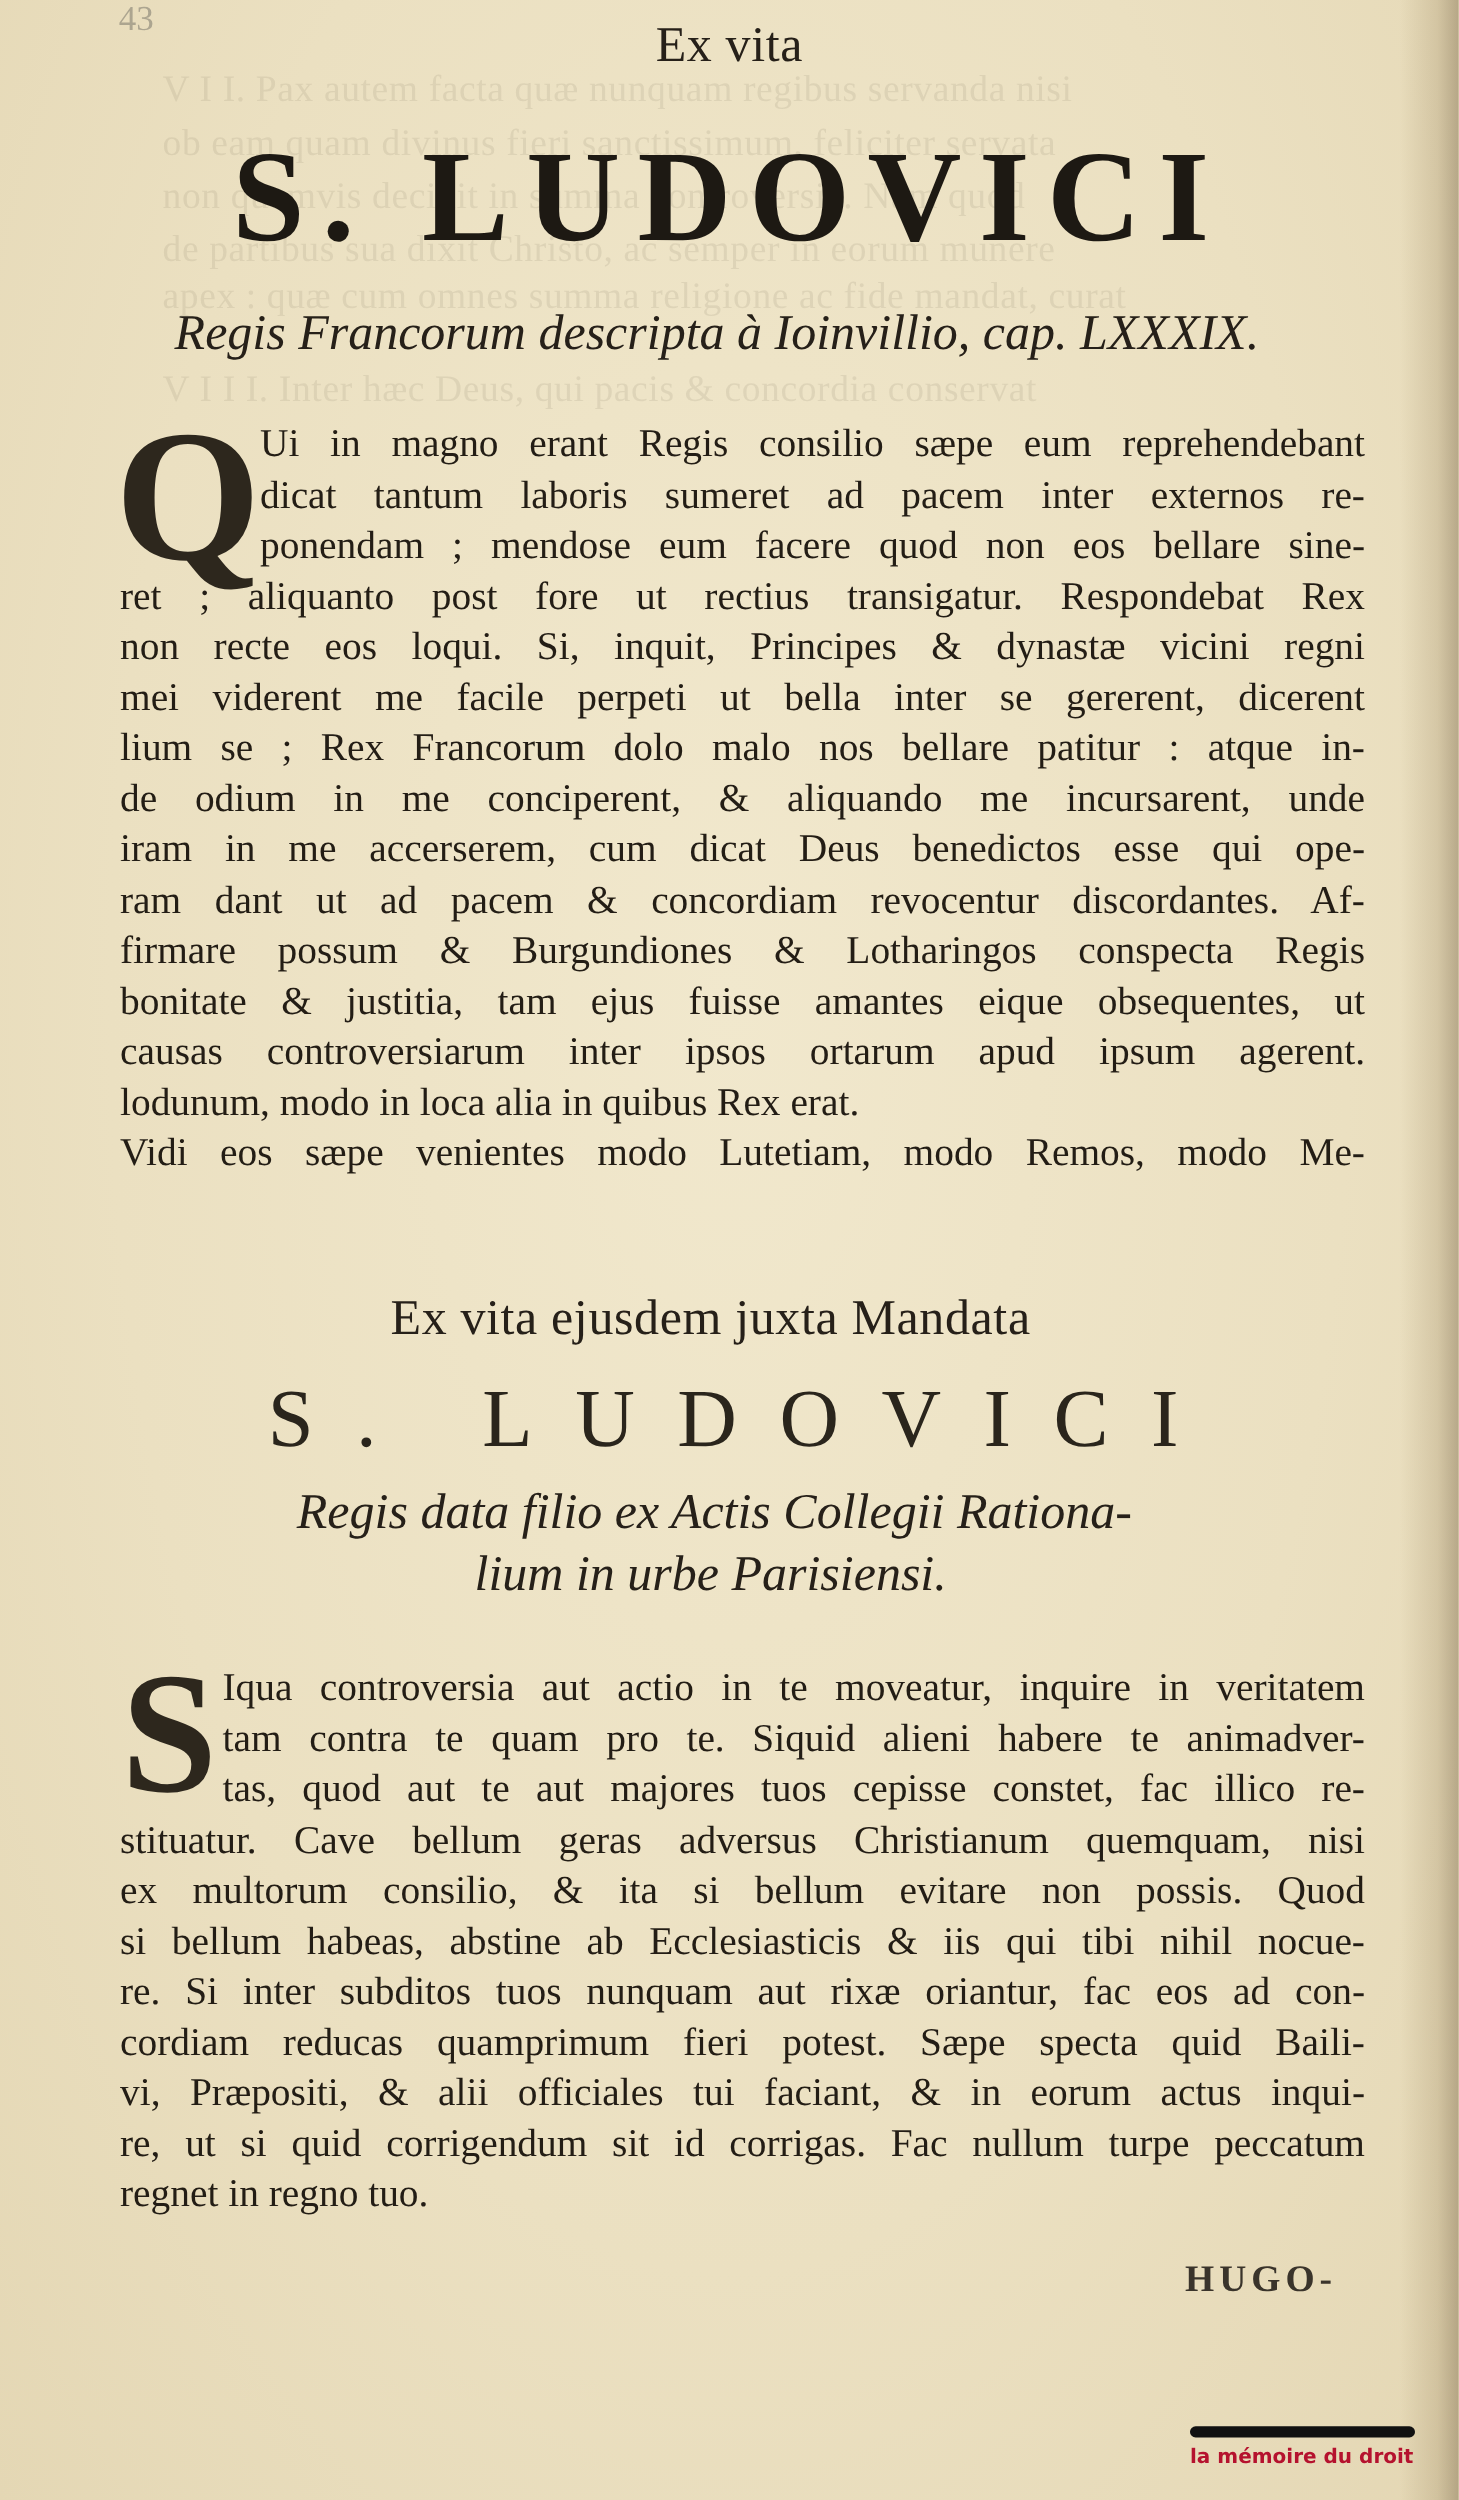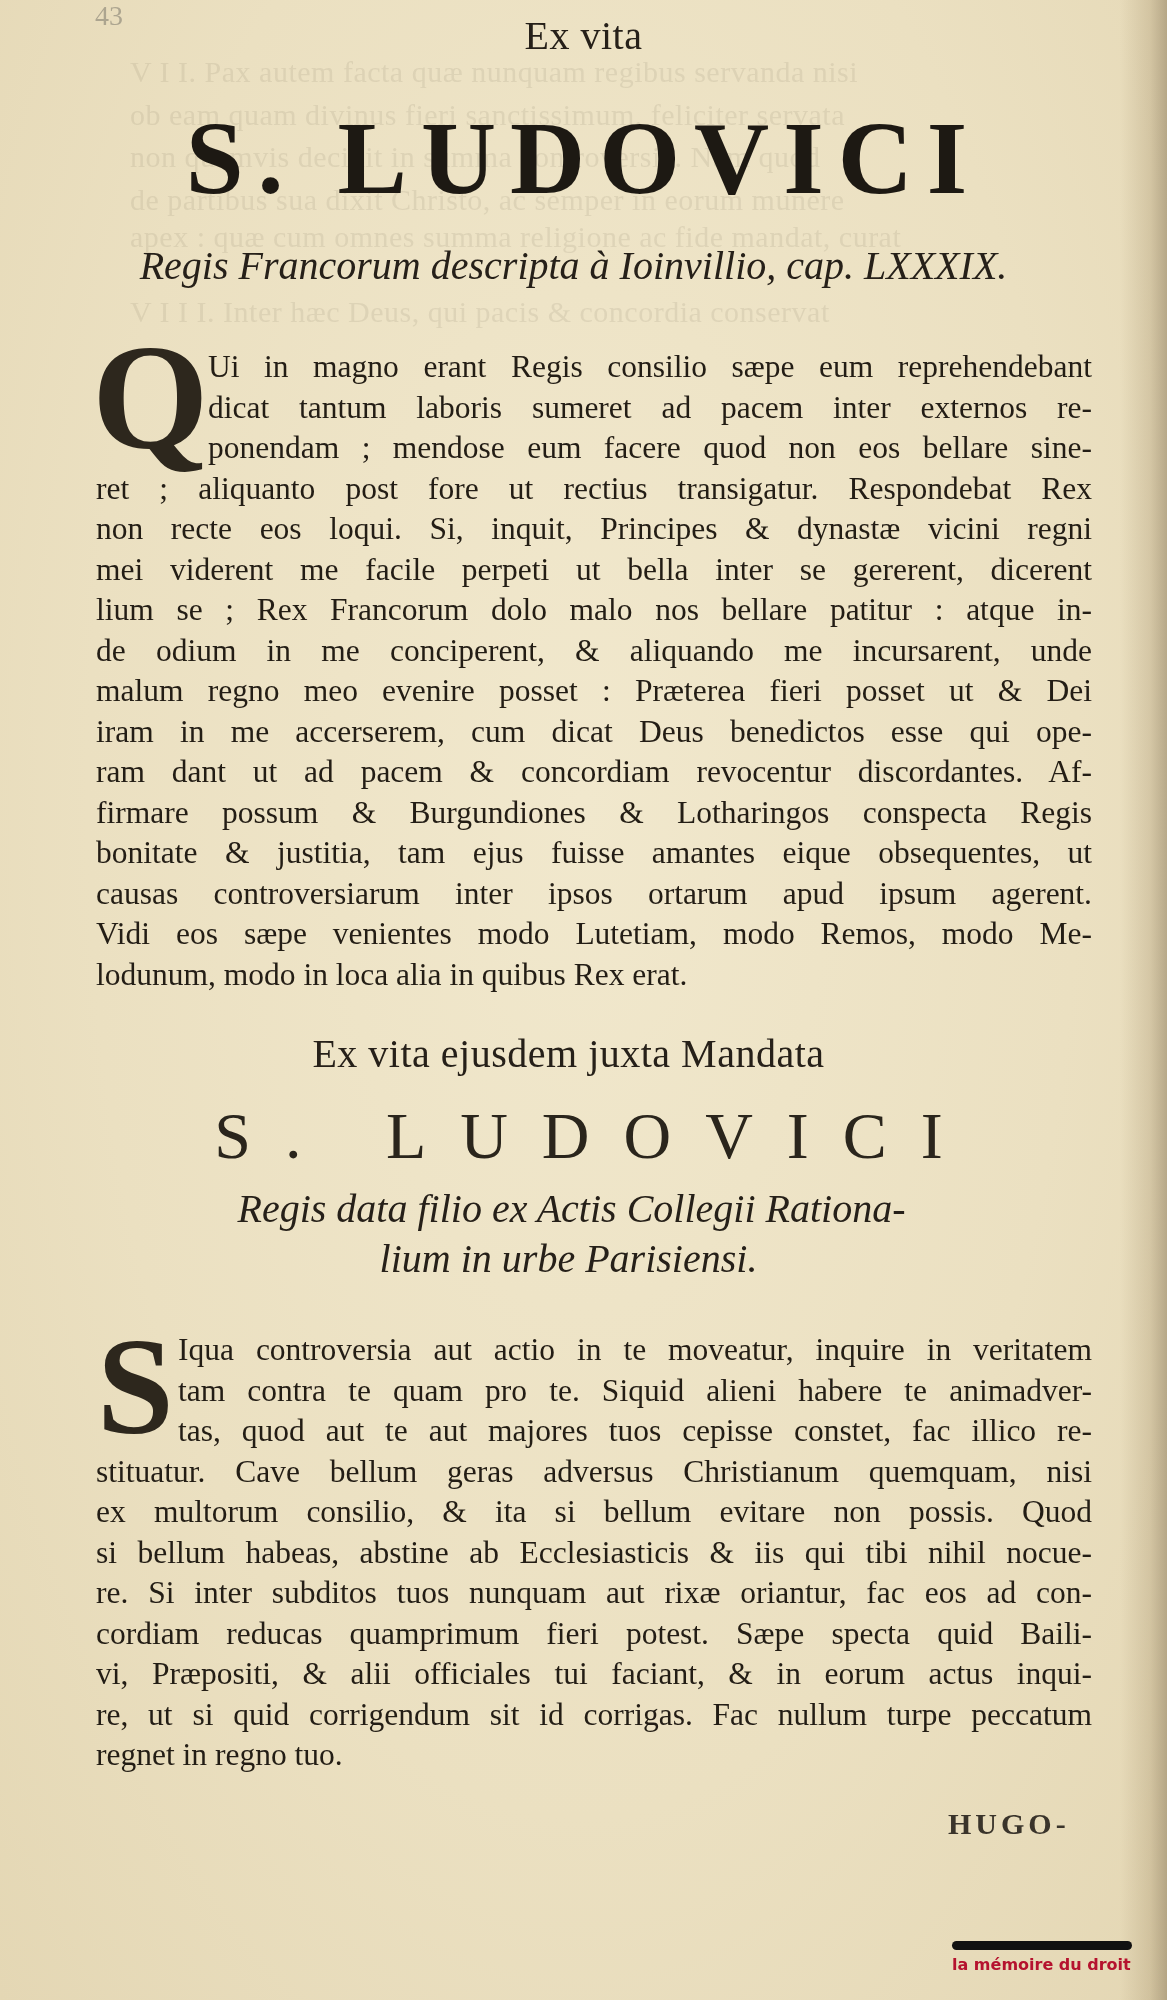--- a/index.html
+++ b/index.html
@@ -76,37 +76,36 @@
   <div class="bleed" style="top:183px">de partibus sua dixit Christo, ac semper in eorum munere</div>
   <div class="bleed" style="top:220px">apex : quæ cum omnes summa religione ac fide mandat, curat</div>
   <div class="bleed" style="top:295px">V I I I. Inter hæc Deus, qui pacis &amp; concordia conservat</div>
 
   <div class="center h-small" style="top:12px">Ex vita</div>
   <div class="center h-big1" style="top:98px">S. LUDOVICI</div>
   <div class="center h-italic" style="top:242px; left:-10px;">Regis Francorum descripta à Ioinvillio, cap. LXXXIX.</div>
 
   <span class="dropcap" style="left:92px; top:322px; font-size:150px; line-height:150px;">Q</span>
 
-  <div class="para" style="top:347px;">
+  <div class="para" style="top:335px;">
     <span class="line indent">Ui in magno erant Regis consilio sæpe eum reprehendebant</span>
     <span class="line indent">dicat tantum laboris sumeret ad pacem inter externos re-</span>
     <span class="line indent">ponendam ; mendose eum facere quod non eos bellare sine-</span>
     <span class="line">ret ; aliquanto post fore ut rectius transigatur. Respondebat Rex</span>
     <span class="line">non recte eos loqui. Si, inquit, Principes &amp; dynastæ vicini regni</span>
     <span class="line">mei viderent me facile perpeti ut bella inter se gererent, dicerent</span>
     <span class="line">lium se ; Rex Francorum dolo malo nos bellare patitur : atque in-</span>
     <span class="line">de odium in me conciperent, &amp; aliquando me incursarent, unde</span>
-    <span class="line">malum regno meo evenire posset : Præterea fieri posset ut &amp; Dei</span>
     <span class="line">iram in me accerserem, cum dicat Deus benedictos esse qui ope-</span>
     <span class="line">ram dant ut ad pacem &amp; concordiam revocentur discordantes. Af-</span>
     <span class="line">firmare possum &amp; Burgundiones &amp; Lotharingos conspecta Regis</span>
     <span class="line">bonitate &amp; justitia, tam ejus fuisse amantes eique obsequentes, ut</span>
     <span class="line">causas controversiarum inter ipsos ortarum apud ipsum agerent.</span>
+    <span class="line last">lodunum, modo in loca alia in quibus Rex erat.</span>
     <span class="line">Vidi eos sæpe venientes modo Lutetiam, modo Remos, modo Me-</span>
-    <span class="line last">lodunum, modo in loca alia in quibus Rex erat.</span>
   </div>
 
   <div class="center h-small" style="top:1030px; left:-15px;">Ex vita ejusdem juxta Mandata</div>
   <div class="center h-big2" style="top:1098px; left:12px;">S. LUDOVICI</div>
   <div class="center h-italic" style="top:1185px; left:-12px;">Regis data filio ex Actis Collegii Rationa-</div>
   <div class="center h-italic" style="top:1235px; left:-15px;">lium in urbe Parisiensi.</div>
 
   <span class="dropcap" style="left:97px; top:1318px; font-size:138px; line-height:138px;">S</span>
 
   <div class="para" style="top:1330px;">

